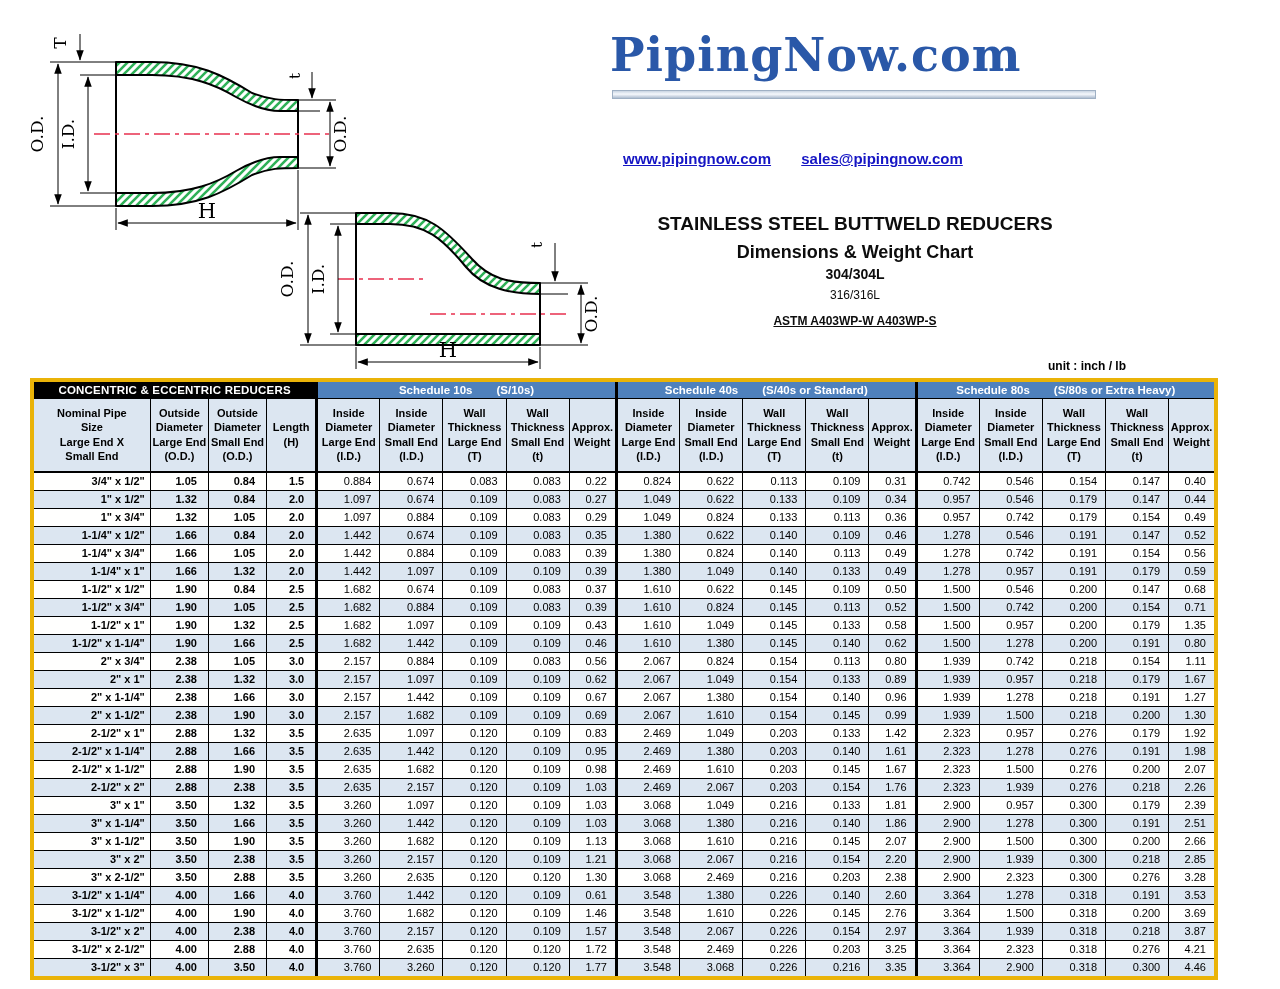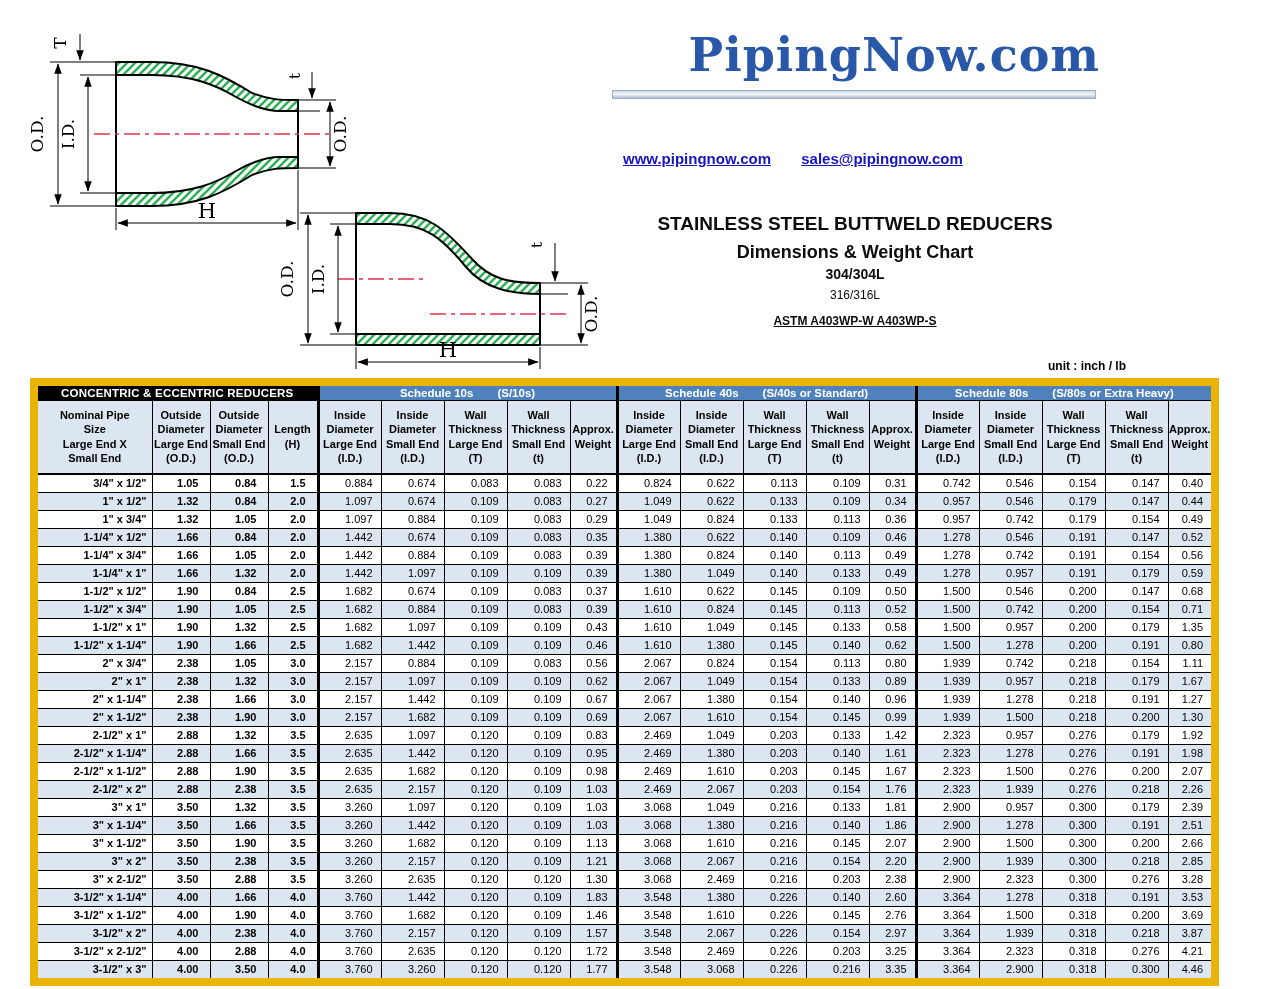--- a/index.html
+++ b/index.html
@@ -1,21 +1,21 @@
 <!DOCTYPE html>
 <html><head>
 <meta charset="utf-8">
 <style>
   * { margin:0; padding:0; box-sizing:border-box; }
   body { background:#fff; }
   .page { position:relative; width:1280px; height:989px; background:#ffffff; overflow:hidden;
           font-family:"Liberation Sans", sans-serif; color:#000; }
 
   
-  .logo-wrap { position:absolute; left:610px; top:30px; width:490px; text-align:right; }
+  .logo-wrap { position:absolute; left:610px; top:30px; width:490px; text-align:left; }
   .logo-text { font-family:"DejaVu Serif", serif; font-weight:bold; font-size:46px; letter-spacing:1px;
                color:#2a58a8; line-height:1.1; }
   .logo-bar { position:absolute; left:612px; top:90px; width:484px; height:9px;
               border:1px solid #9fb0c4;
               background:linear-gradient(#c9d4e2, #f5f8fc 45%, #aebdd0); }
   .links { position:absolute; left:610px; top:150px; width:490px; text-align:left;
            font-size:15px; font-weight:bold; color:#1515c4; }
   .links a { color:#1515c4; text-decoration:underline; margin:0 13px; cursor:pointer; }
 
   .titleblock { position:absolute; left:610px; top:213px; width:490px; text-align:center; color:#0d0d0d; }
@@ -31,21 +31,21 @@
   
   .diag { position:absolute; }
   .diag svg { display:block; }
   .dimtxt { font-family:"DejaVu Serif", serif; font-size:17px; fill:#000; }
   .dimtxt-sm { font-family:"DejaVu Serif", serif; font-size:15px; fill:#000; }
   .dimtxt-h { font-family:"DejaVu Serif", serif; font-size:21px; fill:#000; }
 
   
   table.main { position:absolute; left:30px; top:378px; width:1188px;
                border-collapse:collapse; table-layout:fixed;
-               border:8px solid #eab308; }
+               border:4px solid #eab308; }
   table.main th, table.main td { border:1px solid #000; overflow:hidden; white-space:nowrap; }
 
   tr.bannerrow th { height:18px; font-size:11.5px; font-weight:bold; text-align:center; vertical-align:middle; }
   th.banner-black { background:#000; color:#fff; letter-spacing:0.2px; }
   th.banner-blue  { background:#4f81bd; color:#fff; }
   th.banner-blue .sub { margin-left:24px; }
 
   tr.headrow th { background:#dce6f1; height:74px; font-size:11px; font-weight:bold;
                   line-height:1.32; text-align:center; vertical-align:middle;
                   border-bottom:2px solid #000; }
@@ -711,21 +711,21 @@
         </tr>
         <tr class="alt">
           <td class="name">3-1/2" x 1-1/4"</td>
           <td class="b">4.00</td>
           <td class="b">1.66</td>
           <td class="b">4.0</td>
           <td class="gs">3.760</td>
           <td>1.442</td>
           <td>0.120</td>
           <td>0.109</td>
-          <td>1.83</td>
+          <td>0.61</td>
           <td class="gs">3.548</td>
           <td>1.380</td>
           <td>0.226</td>
           <td>0.140</td>
           <td>2.60</td>
           <td class="gs">3.364</td>
           <td>1.278</td>
           <td>0.318</td>
           <td>0.191</td>
           <td>3.53</td>

